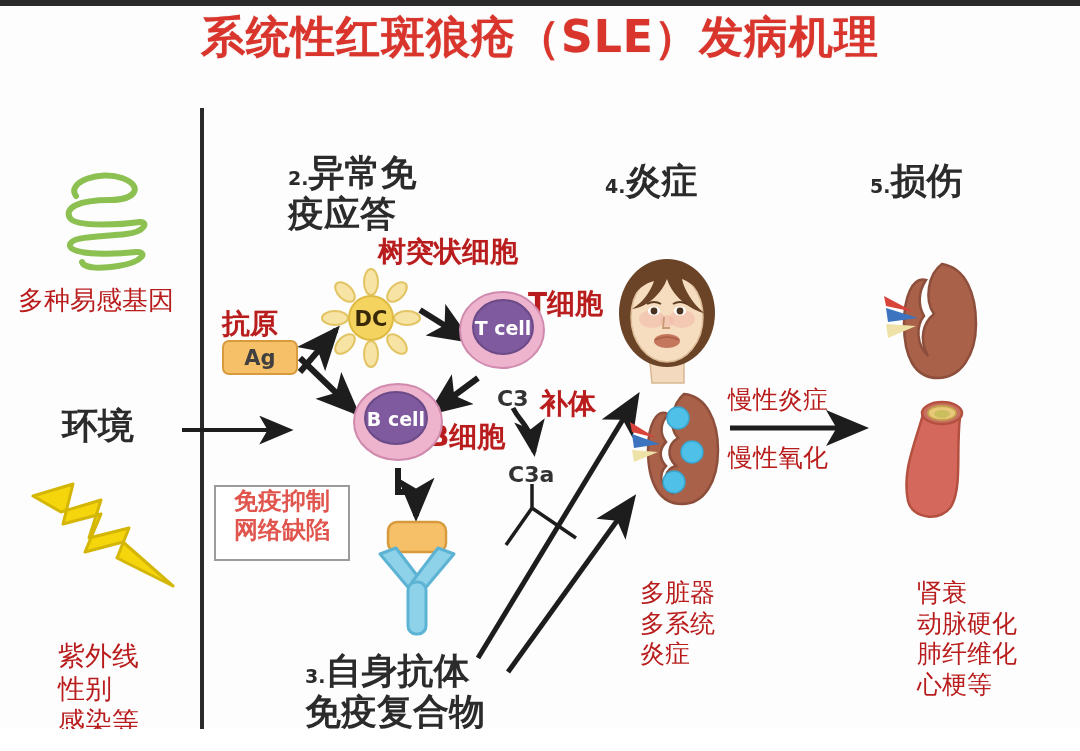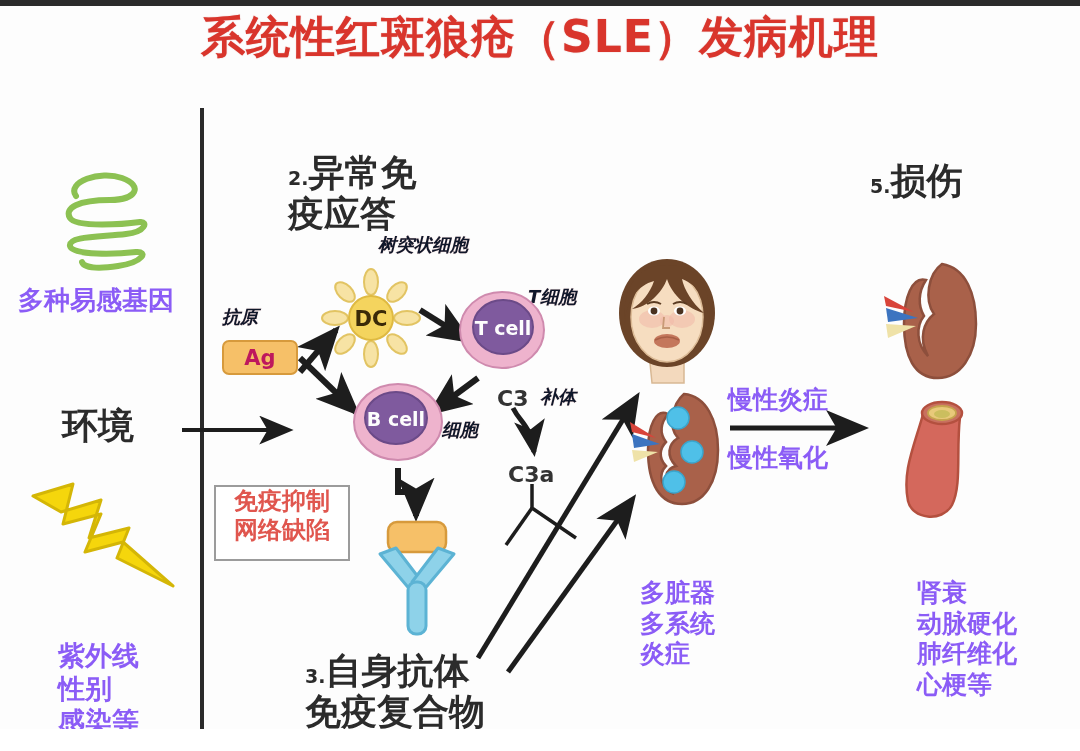--- a/index.html
+++ b/index.html
@@ -13,23 +13,23 @@
 
   .title{
     position:absolute;left:0;top:8px;width:1080px;text-align:center;
     font-size:44px;font-weight:bold;color:#d9352c;letter-spacing:1px;
     text-shadow:0 0 1px rgba(190,30,25,.5);
   }
 
   .divider{position:absolute;left:200px;top:108px;width:4px;height:643px;background:#2a2a2a;}
   .step-num{font-size:19px;font-weight:bold;vertical-align:baseline;}
   .step-head{position:absolute;font-size:36px;font-weight:bold;color:#2b2b2b;line-height:1.14;white-space:pre-line;}
-  .body-text{position:absolute;font-size:25px;font-weight:bold;color:#8b5cf6;line-height:1.22;white-space:pre-line;}
-  .red-label{position:absolute;font-size:18px;font-weight:bold;color:#0f172a;white-space:nowrap;
-    text-shadow:0 0 1px rgba(200,70,60,.35);font-style:italic;}
+  .body-text{position:absolute;font-size:25px;font-weight:normal;color:#b91c1c;line-height:1.22;white-space:pre-line;}
+  .red-label{position:absolute;font-size:28px;font-weight:bold;color:#b91c1c;white-space:nowrap;
+    text-shadow:0 0 1px rgba(200,70,60,.35);}
   .mono-lbl{position:absolute;font-size:22px;font-weight:bold;color:#333;}
 
   
   #lbl-gene{left:52px;top:112px;}
   #lbl-gene-sub{left:18px;top:285px;font-size:26px;}
   #lbl-env{left:62px;top:405px;font-size:36px;text-align:right;}
   #lbl-env-sub{left:58px;top:640px;font-size:27px;}
 
   .dna{position:absolute;left:48px;top:160px;width:112px;height:118px;}
 
@@ -49,21 +49,21 @@
   #lbl-step5{left:870px;top:160px;}
   #lbl-chronic1{left:728px;top:385px;font-size:25px;}
   #lbl-chronic2{left:728px;top:443px;font-size:25px;text-align:center;}
   #lbl-multi{left:640px;top:578px;font-size:25px;}
   #lbl-damage-list{left:880px;top:578px;font-size:25px;margin-left:37px;}
 
   .ag-box{
     position:absolute;left:222px;top:340px;width:72px;height:31px;
     background:#f6c068;border:2px solid #d79a3c;border-radius:7px;
     display:flex;align-items:center;justify-content:center;
-    font-size:21px;font-weight:bold;color:#be185d;
+    font-size:21px;font-weight:bold;color:#404040;
   }
 
   .supp-box{
     position:absolute;left:214px;top:485px;width:132px;height:72px;
     border:2px solid #9b9b9b;background:#fff;
     display:flex;flex-direction:column;align-items:center;justify-content:flex-start;
     line-height:1.22;
   }
   .supp-box span{font-size:24px;font-weight:bold;color:#e0564e;white-space:nowrap;}
 
@@ -196,20 +196,21 @@
     <g stroke="#5cb3d4" stroke-width="3" fill="#8ed2e9" stroke-linejoin="round">
       <path d="M12,34 L28,28 L54,62 L44,72 Z"></path>
       <path d="M86,34 L70,28 L44,62 L54,72 Z"></path>
       <rect x="40" y="62" width="18" height="52" rx="8"></rect>
     </g>
   </svg>
 
   <div class="step-head" id="lbl-step3"><span class="step-num">3.</span><span>自身抗体
 免疫复合物</span></div>
 
+  <div class="step-head" id="lbl-step4"><span class="step-num">4.</span><span>炎症</span></div>
 
   <svg class="face" viewBox="0 0 150 150">
     <path d="M58,118 L60,138 L92,138 L92,116 Z" fill="#f3d9bd" stroke="#d8b894" stroke-width="1.5"></path>
     <ellipse cx="75" cy="68" rx="48" ry="54" fill="#6b4428"></ellipse>
     <ellipse cx="75" cy="72" rx="36" ry="45" fill="#f6ddc0" stroke="#dcbb96" stroke-width="1.5"></ellipse>
     <path d="M75,20 C40,20 30,50 33,78 C34,56 46,40 62,36 C58,48 50,58 40,64
              C56,62 70,48 75,34 C80,50 96,64 112,68 C100,58 92,44 90,34
              C106,40 116,56 117,78 C120,48 110,20 75,20Z" fill="#6b4428"></path>
     <ellipse cx="60" cy="74" rx="13" ry="9" fill="#f0b8a8" opacity="0.55"></ellipse>
     <ellipse cx="90" cy="74" rx="13" ry="9" fill="#f0b8a8" opacity="0.55"></ellipse>

